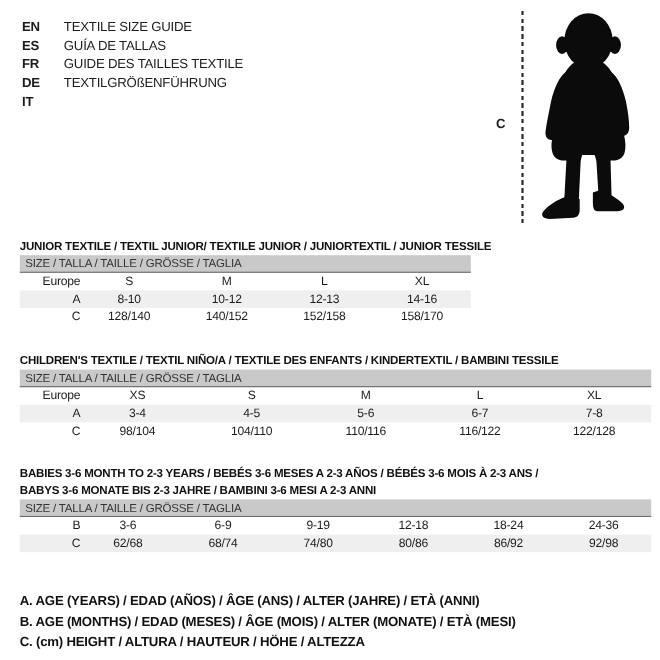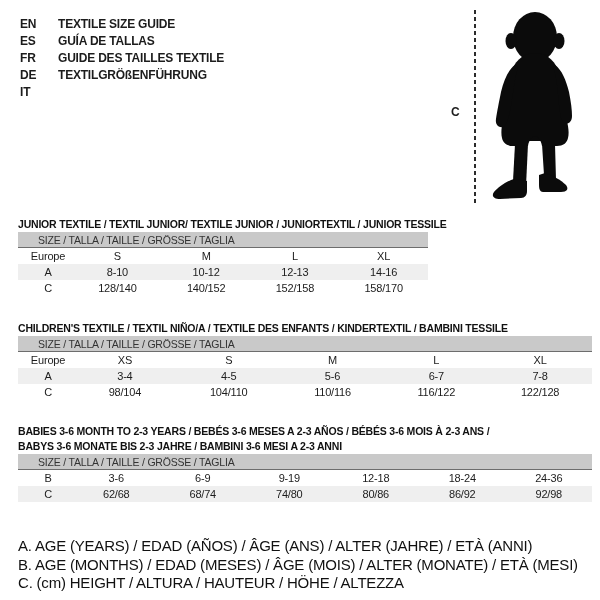--- a/index.html
+++ b/index.html
@@ -4,48 +4,48 @@
 <style>
   html,body{margin:0;padding:0}
   body{
     width:600px;height:600px;position:relative;overflow:hidden;background:#fff;
     font-family:"Liberation Sans","DejaVu Sans",sans-serif;color:var(--text,#1c1c1c);
   }
   
   .lang-list{position:absolute;left:20px;top:15px}
   .lang-row{display:flex;height:17px;align-items:center}
   .lang-code{width:38px;font-weight:bold;font-size:12px;letter-spacing:-0.2px}
-  .lang-name{font-weight:bold;font-size:12px;letter-spacing:-0.2px;white-space:nowrap}
+  .lang-name{font-weight:normal;font-size:12px;letter-spacing:-0.2px;white-space:nowrap}
 
   
   .dash-line{position:absolute;left:474px;top:10px;width:2px;height:195px;
     background:repeating-linear-gradient(to bottom,#2b2b2b 0 4px,transparent 4px 7px)}
   .measure-c{position:absolute;left:451px;top:105px;font-size:12px;font-weight:bold}
   .baby-svg{position:absolute;left:479px;top:5px;width:110px;height:203px;color:var(--silhouette,#0b0b0b)}
 
   
   .table-block{position:absolute;left:18px}
   .t0{top:217px;width:410px}
   .t1{top:321px;width:574px}
   .t2{top:424px;width:574px}
   .table-title{font-weight:bold;font-size:10.5px;line-height:15px;letter-spacing:-0.2px;
     white-space:nowrap;color:#111}
   .table-title:last-of-type{margin-bottom:9px}
   .size-bar{height:16px;line-height:17px;background:var(--header-bar-bg,#c9c9c9);
     border-bottom:1px solid var(--header-border,#6d6d6d);
-    font-size:10.5px;color:#333;padding-left:20px;box-sizing:border-box;letter-spacing:-0.2px}
+    font-size:10.5px;color:#333;padding-left:5px;box-sizing:border-box;letter-spacing:-0.2px}
   .trow{display:grid;grid-template-columns:55px repeat(var(--n,4),1fr);
     height:16px;line-height:16px;font-size:11px;letter-spacing:-0.2px}
   .trow.shaded{background:var(--row-alt-bg,#efefef)}
-  .row-label{padding-left:5px;text-align:center}
+  .row-label{padding-left:5px;text-align:right}
   .cell{text-align:center}
 
   
   .footnotes{position:absolute;left:18px;top:537px}
-  .footnote{font-weight:normal;font-size:15px;line-height:18.5px;letter-spacing:-0.2px;
+  .footnote{font-weight:bold;font-size:12px;line-height:18.5px;letter-spacing:-0.2px;
     white-space:nowrap;color:#111}
 </style>
 </head>
 <body>
 
 <div class="lang-list">
     <div class="lang-row">
       <span class="lang-code">EN</span>
       <span class="lang-name">TEXTILE SIZE GUIDE</span>
     </div>

